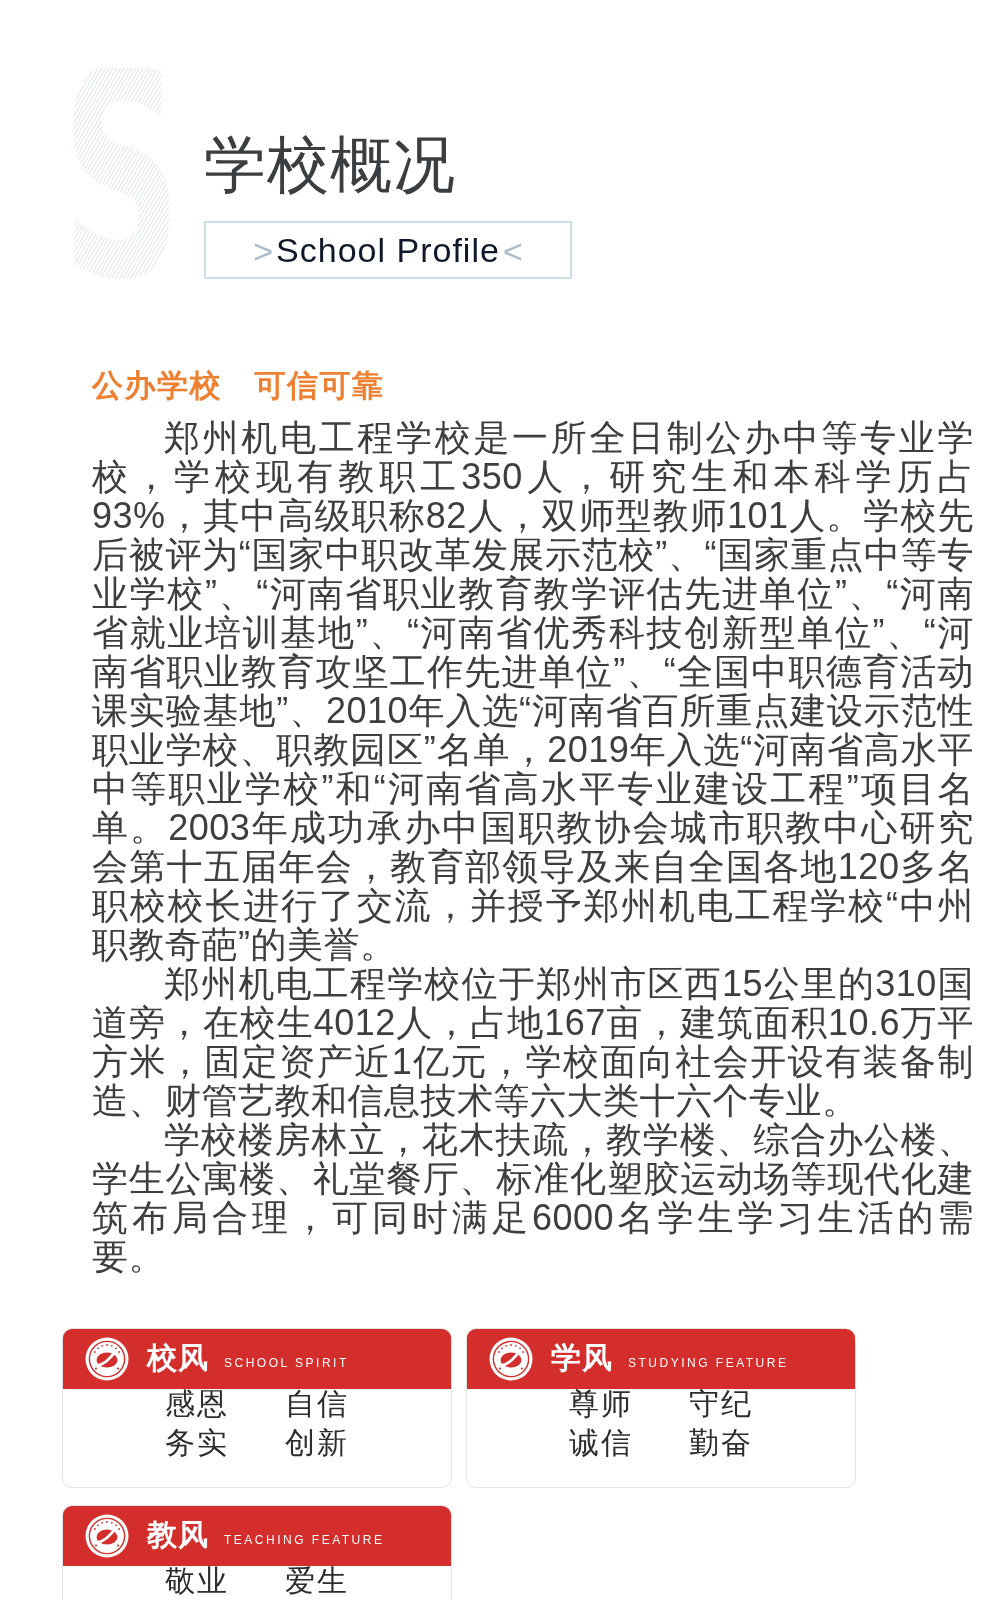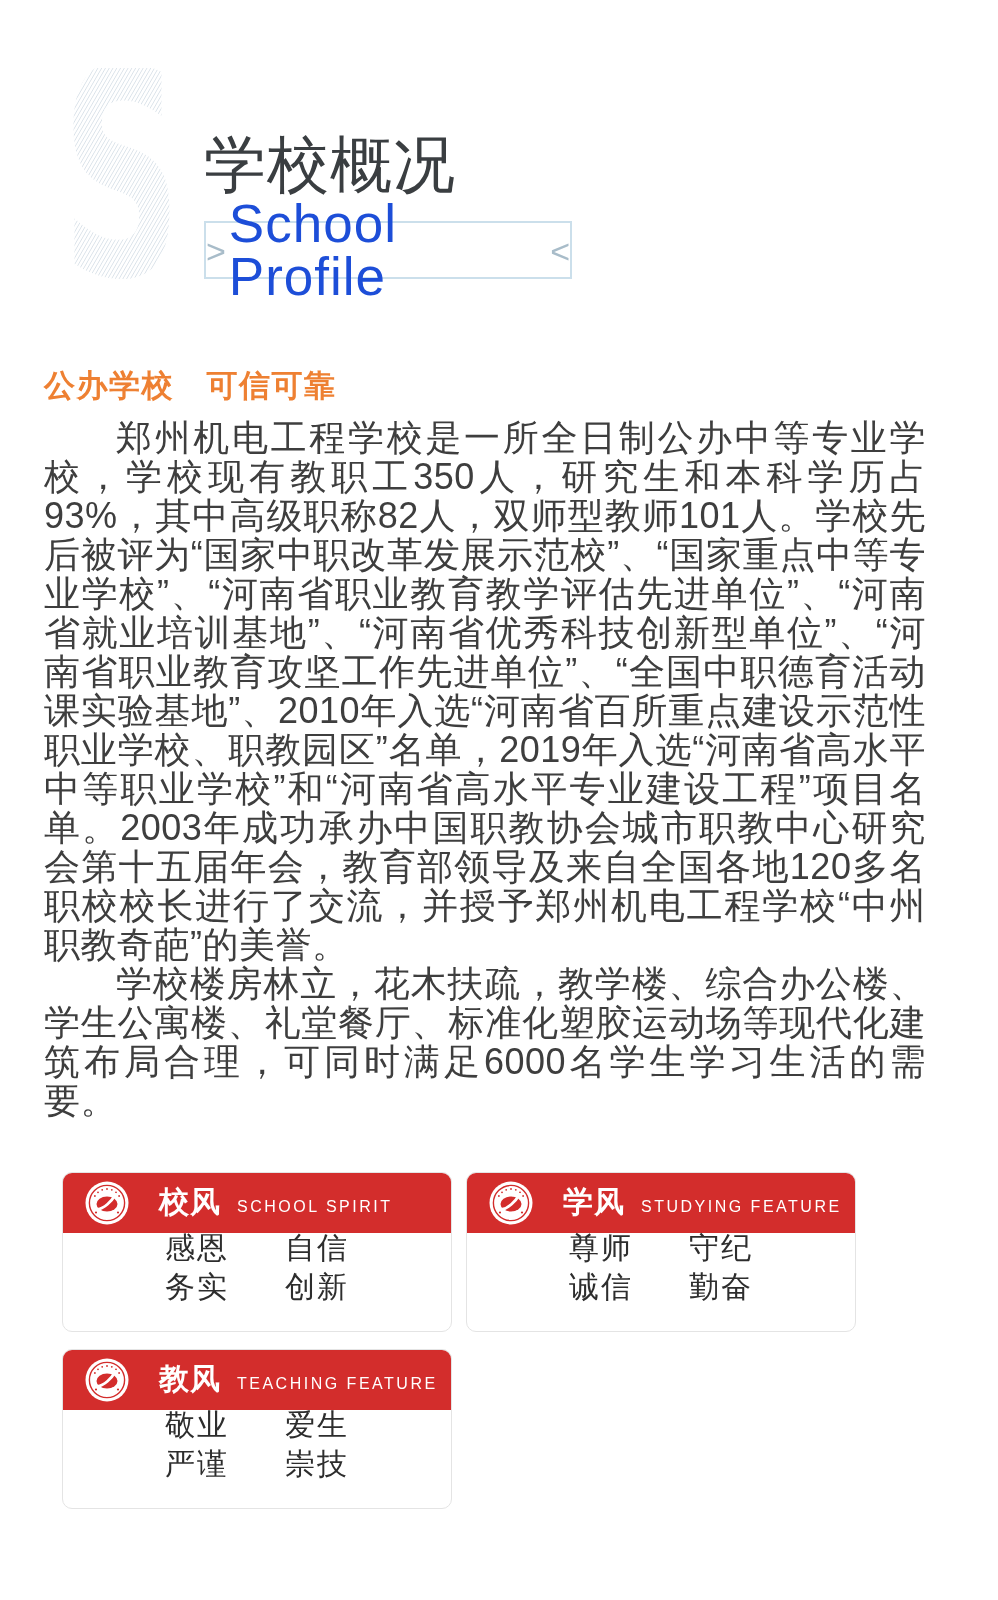--- a/index.html
+++ b/index.html
@@ -19,27 +19,27 @@
     position:absolute;left:200px;top:130px;margin:4px;
     font-size:62px;font-weight:500;color:#3a3e41;line-height:1;letter-spacing:1px;
   }
   .hero-sub{
     position:absolute;left:204px;top:221px;width:368px;height:58px;
     box-sizing:border-box;border:2px solid #cbdfeb;
     display:flex;align-items:center;justify-content:center;gap:3px;
     background:#ffffff;
   }
   .hero-sub .sub-text{
-    color:#1d4ed8;font-size:53px;font-weight:500;letter-spacing:1px;line-height:1;
+    color:#0f172a;font-size:34px;font-weight:500;letter-spacing:1px;line-height:1;
   }
   .hero-sub .bracket{
     color:#a8bcc9;font-size:34px;font-weight:400;line-height:1;transform:translateY(1px);
   }
   
-  .content{margin-left:44px;width:882px;}
+  .content{margin-left:92px;width:882px;}
   .section-heading{
     margin:0;font-size:31px;font-weight:bold;color:#ee8032;
     letter-spacing:1.5px;line-height:1.15;
   }
   .section-heading.first{margin:73px 0 14px 0;}
   .section-heading.second{margin:32px 0 16px 0;}
   .content p{
     margin:0;font-size:36px;line-height:39px;color:#3e3e3e;
     text-align:justify;text-indent:2em;letter-spacing:0.5px;
   }
@@ -49,28 +49,28 @@
     display:grid;
     grid-template-columns:390px 390px;
     column-gap:14px;row-gap:17px;
   }
   .card{
     box-sizing:border-box;height:160px;background:#ffffff;
     border:1px solid #e4e4e4;border-radius:10px;overflow:hidden;
   }
   .card-header{
     height:60px;background:#d32d2c;
-    display:flex;align-items:center;padding-left:22px;gap:16px;
+    display:flex;align-items:center;padding-left:22px;gap:4px;
   }
   .emblem{width:44px;height:44px;flex:0 0 44px;display:block;}
   .card-title{
     margin-left:14px;font-size:30px;font-weight:bold;color:#ffffff;letter-spacing:1px;
   }
   .card-subtitle{
-    font-size:16px;color:#ffffff;letter-spacing:2.5px;
+    margin-left:11px;font-size:12px;color:#ffffff;letter-spacing:2.5px;
     align-self:center;padding-top:9px;
   }
   .card-body{
     height:70px;display:grid;
     grid-template-columns:auto auto;justify-content:center;align-content:center;
     column-gap:56px;row-gap:4px;
   }
   .word{
     font-size:30px;color:#2d2d2d;font-weight:500;letter-spacing:2px;line-height:1.15;
     text-align:center;
@@ -121,20 +121,21 @@
       <span class="bracket">&gt;</span>
       <span class="sub-text">School Profile</span>
       <span class="bracket">&lt;</span>
     </div>
   </header>
 
   <section class="content">
     <h2 class="section-heading first">公办学校　可信可靠</h2>
     <p>郑州机电工程学校是一所全日制公办中等专业学校，学校现有教职工350人，研究生和本科学历占93%，其中高级职称82人，双师型教师101人。学校先后被评为“国家中职改革发展示范校”、“国家重点中等专业学校”、“河南省职业教育教学评估先进单位”、“河南省就业培训基地”、“河南省优秀科技创新型单位”、“河南省职业教育攻坚工作先进单位”、“全国中职德育活动课实验基地”、2010年入选“河南省百所重点建设示范性职业学校、职教园区”名单，2019年入选“河南省高水平中等职业学校”和“河南省高水平专业建设工程”项目名单。2003年成功承办中国职教协会城市职教中心研究会第十五届年会，教育部领导及来自全国各地120多名职校校长进行了交流，并授予郑州机电工程学校“中州职教奇葩”的美誉。</p>
 
+    <p>郑州机电工程学校位于郑州市区西15公里的310国道旁，在校生4012人，占地167亩，建筑面积10.6万平方米，固定资产近1亿元，学校面向社会开设有装备制造、财管艺教和信息技术等六大类十六个专业。</p>
     <p>学校楼房林立，花木扶疏，教学楼、综合办公楼、学生公寓楼、礼堂餐厅、标准化塑胶运动场等现代化建筑布局合理，可同时满足6000名学生学习生活的需要。</p>
   </section>
 
   <section class="cards">
 
     <div class="card">
       <div class="card-header">
         <svg class="emblem" viewBox="0 0 44 44">
             <use href="#emblem-seal"></use>
           </svg>

